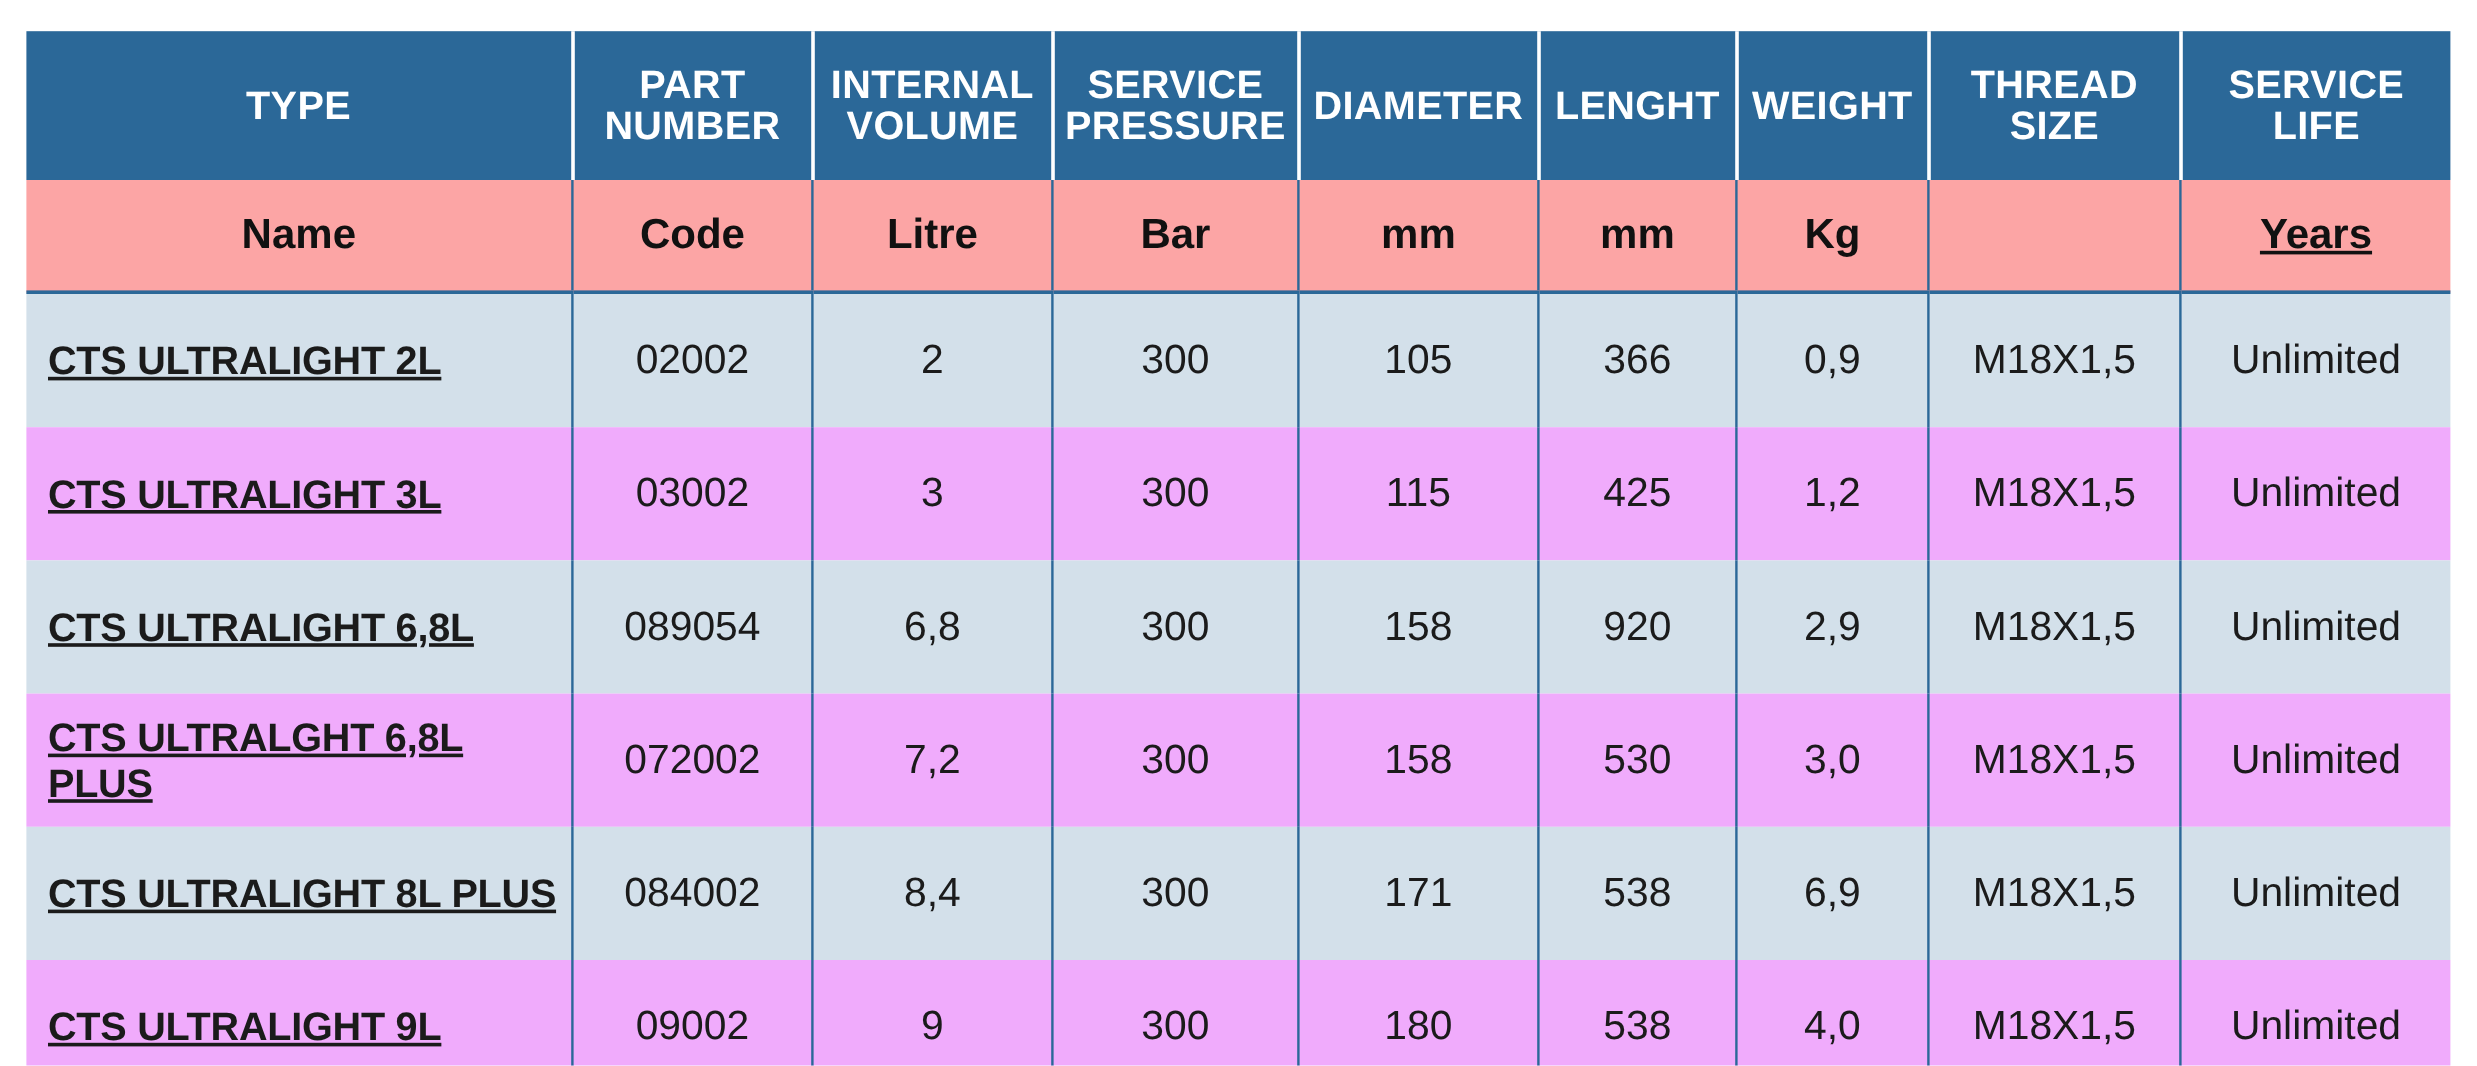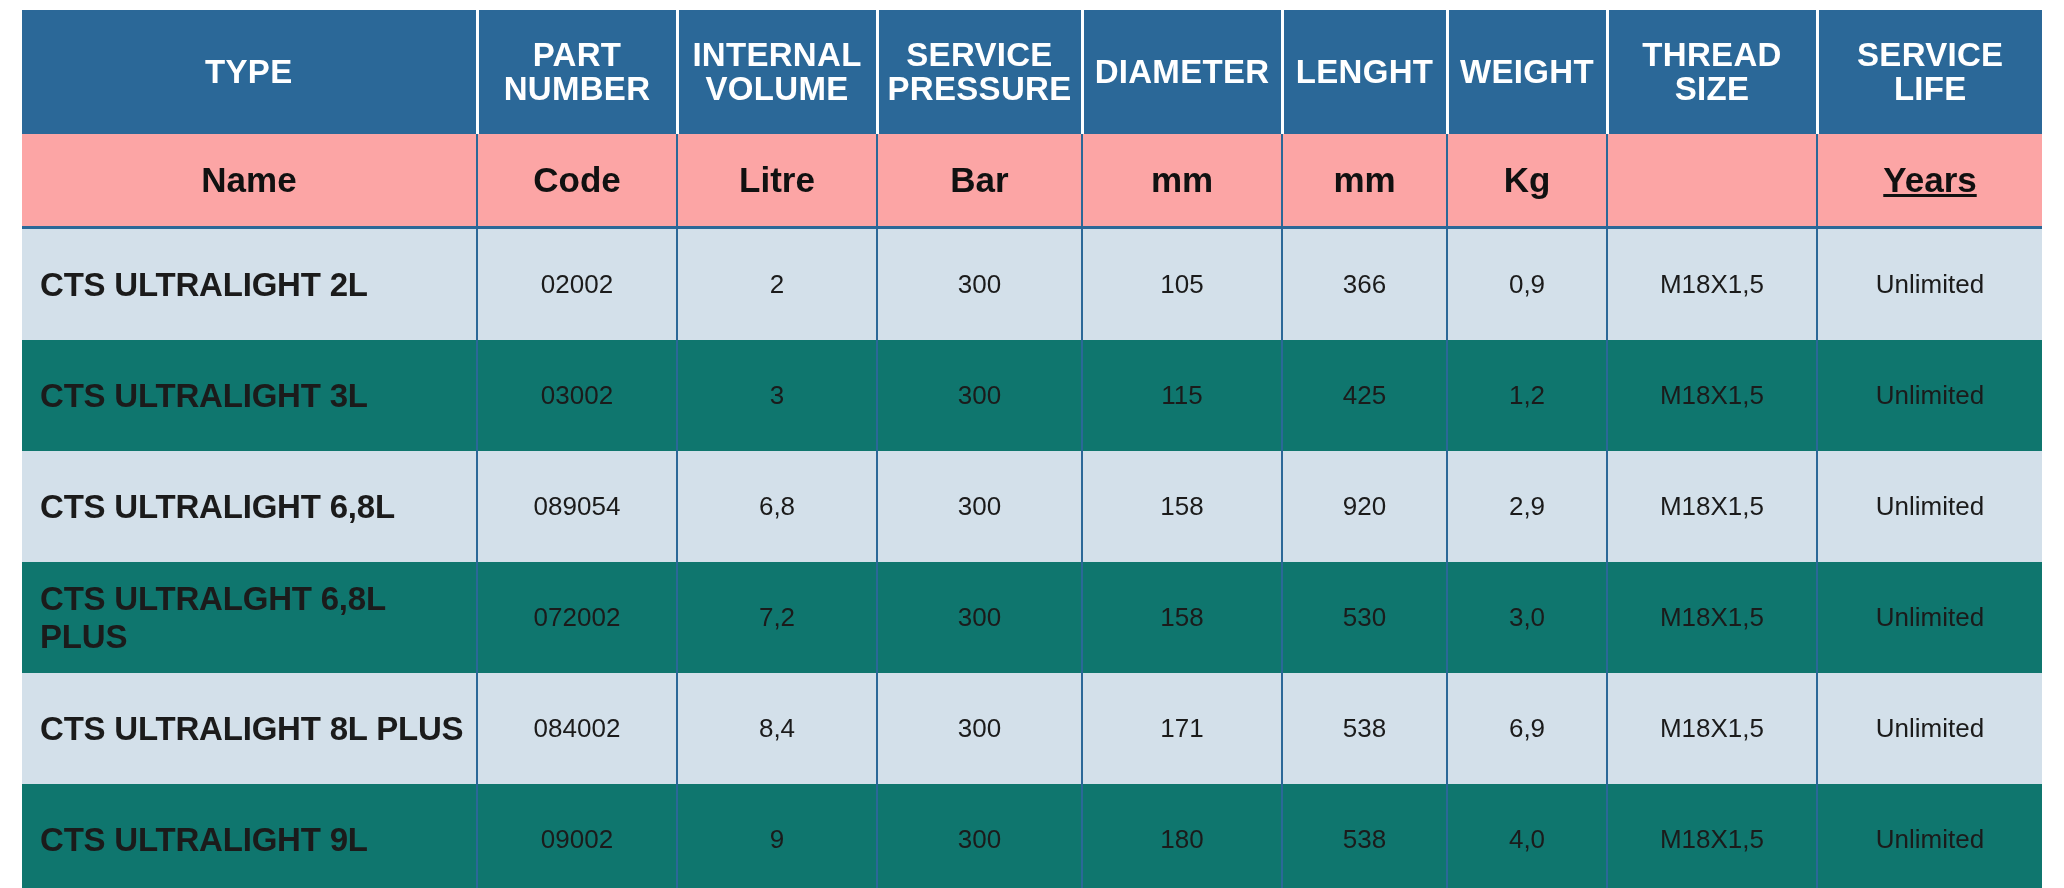--- a/index.html
+++ b/index.html
@@ -12,21 +12,21 @@
     height: 888px;
     font-family: "Liberation Sans", sans-serif;
     color: #1a1a1a;
     overflow: hidden;
   }
   .sheet {
     position: relative;
     width: 1881px;
     height: 888px;
     box-sizing: border-box;
-    padding: 10px 22px 0 22px;
+    padding: 26px 22px 0 22px;
   }
   table.spec {
     border-collapse: collapse;
     table-layout: fixed;
     width: 2020px;
   }
   
   thead tr.head-main th {
     background: #2b6898;
     color: #ffffff;
@@ -59,43 +59,44 @@
   }
   thead tr.head-units th:first-child {
     border-right: 2px solid #2b6898;
   }
   thead tr.head-units th:last-child {
     border-right: none;
     text-decoration: underline;
   }
   
   tbody td {
-    font-size: 26px;
+    font-size: 34px;
     height: 107px;
     padding: 2px 8px;
     text-align: center;
     vertical-align: middle;
     border-right: 2px solid #2b6898;
     color: #1b1b1b;
   }
   tbody td:last-child {
     border-right: none;
   }
   tbody td.name {
     font-weight: bold;
     text-align: left;
     padding-left: 18px;
     font-size: 33px;
     letter-spacing: -0.2px;
+    text-decoration: underline;
   }
   tbody tr.shade td {
     background: #d3e0ea;
   }
   tbody tr.plain td {
-    background: #0f766e;
+    background: #f0abfc;
     margin-top: 48px;
   }
   tbody tr:last-child td {
     border-bottom: 3px solid #2b6898;
   }
   
   col.c-type    { width: 455px; }
   col.c-part    { width: 200px; }
   col.c-vol     { width: 200px; }
   col.c-press   { width: 205px; }

